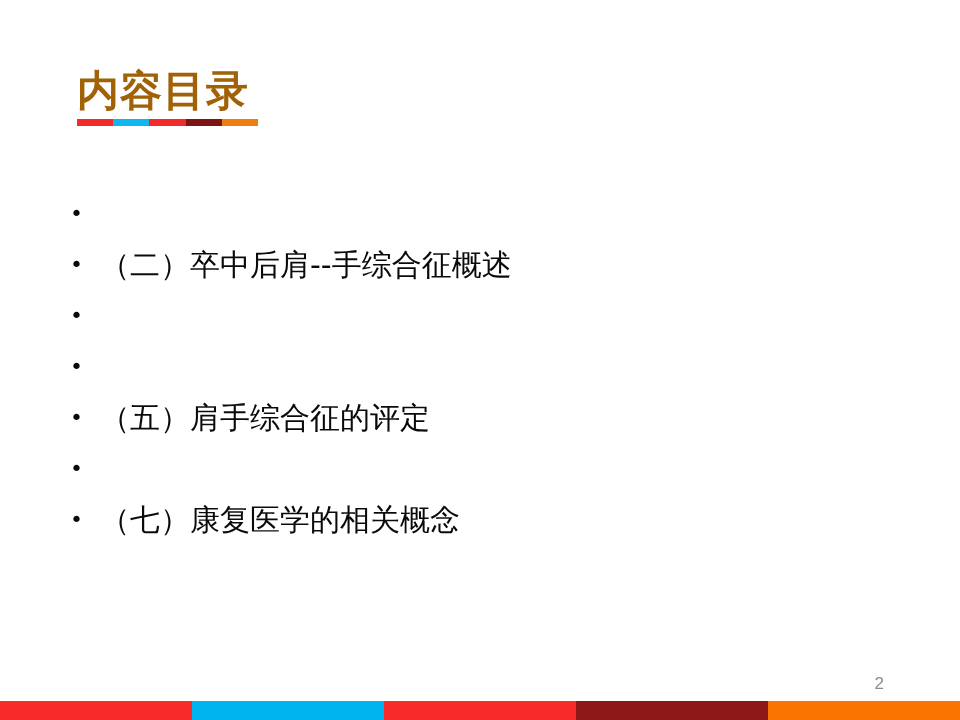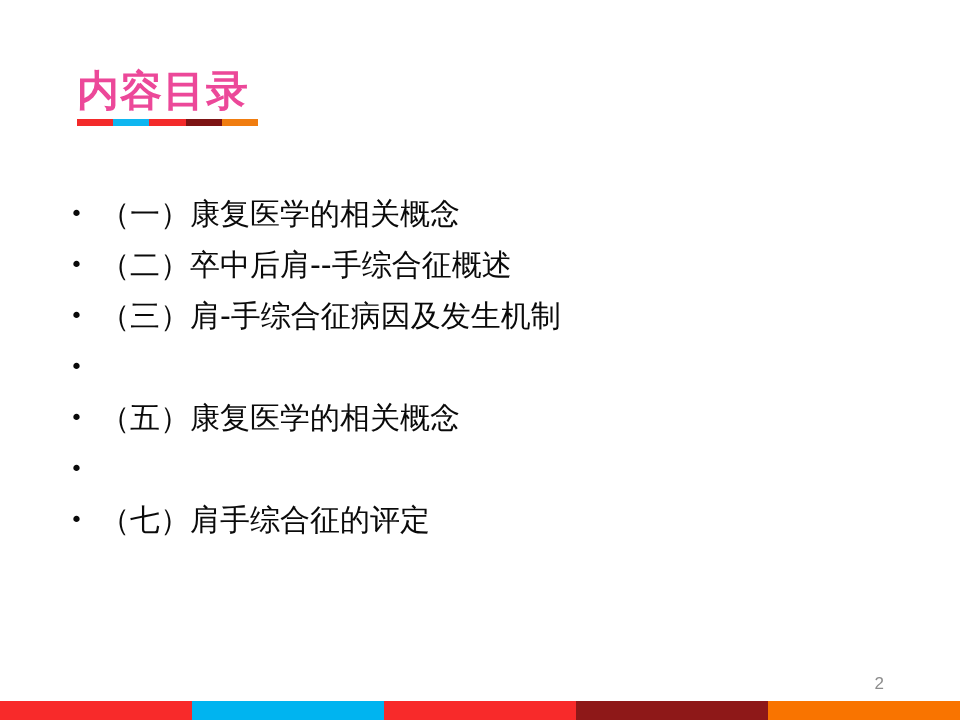--- a/index.html
+++ b/index.html
@@ -28,21 +28,21 @@
     left: 77px;
     top: 68px;
     width: 600px;
   }
 
   .slide-title {
     font-family: "DejaVu Sans", "Liberation Sans", sans-serif;
     font-size: 42px;
     font-weight: 700;
     line-height: 1.08;
-    color: #ec4899;
+    color: #a16207;
     letter-spacing: 1px;
     margin: 0;
     white-space: nowrap;
   }
 
   .title-rule {
     display: flex;
     width: 181px;
     height: 7px;
     margin-top: 6px;
@@ -117,43 +117,41 @@
       <span style="background: rgb(15, 182, 240);"></span>
       <span style="background: rgb(243, 42, 42);"></span>
       <span style="background: rgb(125, 20, 20);"></span>
       <span style="background: rgb(240, 125, 16);"></span>
     </div>
   </div>
 
   <ul class="toc-list">
     <li class="toc-item">
       <span class="toc-bullet">•</span>
-      <span class="toc-text">（一）康复医学的相关概念</span>
     </li>
     <li class="toc-item">
       <span class="toc-bullet">•</span>
       <span class="toc-text">（二）卒中后肩--手综合征概述</span>
     </li>
     <li class="toc-item">
       <span class="toc-bullet">•</span>
-      <span class="toc-text">（三）肩-手综合征病因及发生机制</span>
     </li>
     <li class="toc-item">
       <span class="toc-bullet">•</span>
     </li>
     <li class="toc-item">
       <span class="toc-bullet">•</span>
-      <span class="toc-text">（五）康复医学的相关概念</span>
+      <span class="toc-text">（五）肩手综合征的评定</span>
     </li>
     <li class="toc-item">
       <span class="toc-bullet">•</span>
     </li>
     <li class="toc-item">
       <span class="toc-bullet">•</span>
-      <span class="toc-text">（七）肩手综合征的评定</span>
+      <span class="toc-text">（七）康复医学的相关概念</span>
     </li>
   </ul>
 
   <div class="page-number">2</div>
 
   <div class="bottom-bar">
     <span style="background: rgb(248, 42, 42);"></span>
     <span style="background: rgb(0, 180, 240);"></span>
     <span style="background: rgb(248, 42, 42);"></span>
     <span style="background: rgb(142, 24, 24);"></span>

